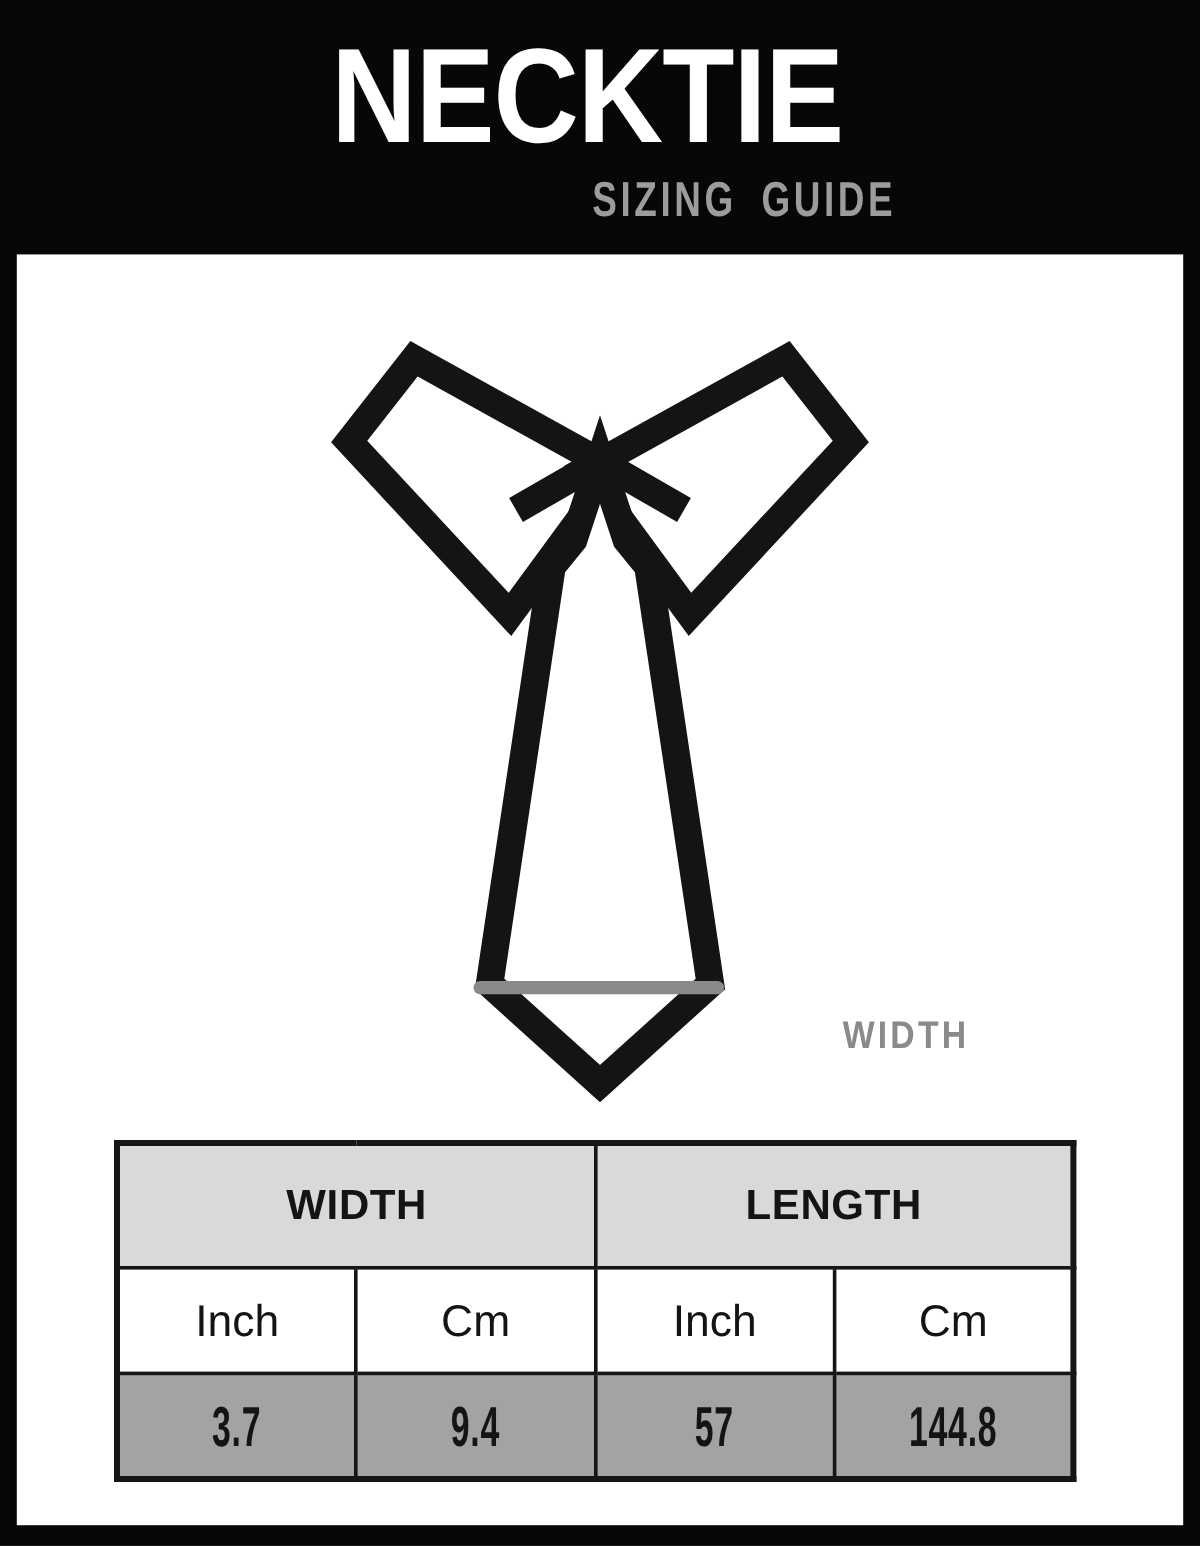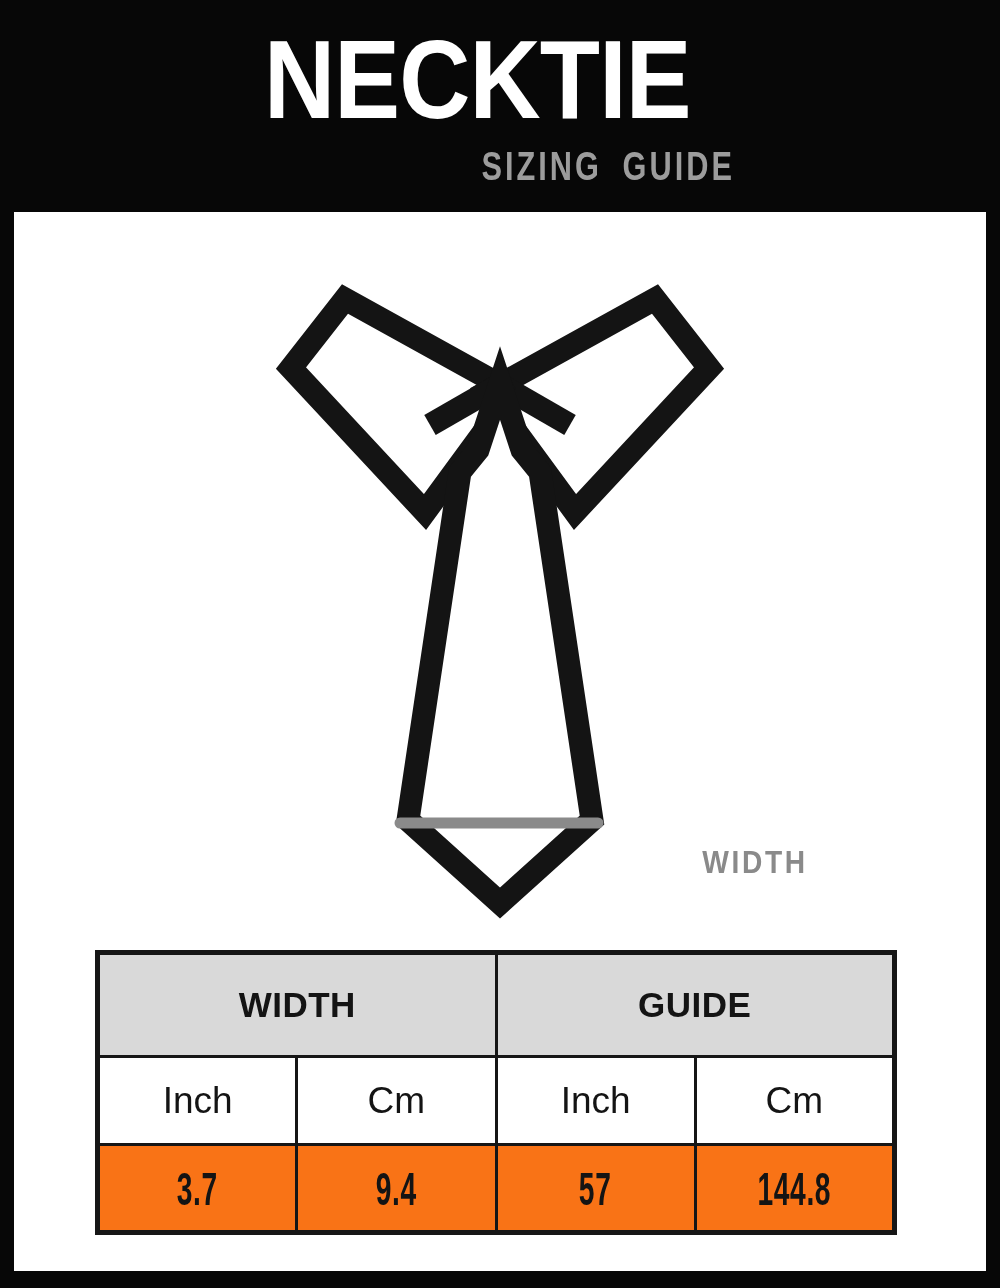--- a/index.html
+++ b/index.html
@@ -2,21 +2,21 @@
 <html><head>
 <meta charset="utf-8">
 <style>
   html,body { margin:0; padding:0; background:#000; }
   .canvas {
     position:relative; width:1000px; height:1288px;
     background:#070707; overflow:hidden;
     font-family:"Liberation Sans", sans-serif;
   }
   
-  .masthead { position:absolute; left:4px; top:0; width:946px; height:240px; }
+  .masthead { position:absolute; left:16px; top:0; width:946px; height:240px; }
   .main-title {
     position:absolute; left:0; top:24px; width:946px;
     text-align:center; color:#ffffff;
     font-size:112px; font-weight:bold; line-height:1;
     letter-spacing:-1px; white-space:nowrap;
   }
   .main-title .squeeze { display:inline-block; transform:scaleX(.88); transform-origin:center; }
   .sub-title {
     position:absolute; right:215px; top:146px;
     color:#9c9c9c; font-size:41px; font-weight:bold; line-height:1;
@@ -41,21 +41,21 @@
     position:absolute; left:81px; top:738px; width:802px;
     border-collapse:collapse; table-layout:fixed;
     border:5px solid #161616; background:#ffffff;
   }
   .size-table td, .size-table th { border:3px solid #161616; text-align:center; vertical-align:middle; padding:0; }
   .size-table tr.group-row  { height:104px; }
   .size-table tr.unit-row   { height:88px;  }
   .size-table tr.value-row  { height:88px;  }
   .size-table th.group-cell { background:#d9d9d9; color:#141414; font-size:35px; font-weight:bold; letter-spacing:.5px; }
   .size-table td.unit-cell  { background:#ffffff; color:#141414; font-size:37px; font-weight:normal; }
-  .size-table td.value-cell { background:#f97316; color:#141414; }
+  .size-table td.value-cell { background:#a3a3a3; color:#141414; }
   .value-cell .num {
     display:inline-block; font-size:47px; font-weight:bold; letter-spacing:1px; line-height:1;
     transform:scaleX(.60); transform-origin:center;
   }
 </style>
 </head>
 <body>
 
 <div class="canvas">
 
@@ -82,21 +82,21 @@
 
         <line x1="400" y1="823" x2="598" y2="823" stroke="#8a8a8a" stroke-width="11" stroke-linecap="round"></line>
       </svg>
       <div class="width-label">WIDTH</div>
     </div>
 
     <table class="size-table">
       <tbody>
         <tr class="group-row">
           <th class="group-cell" colspan="2">WIDTH</th>
-          <th class="group-cell" colspan="2">GUIDE</th>
+          <th class="group-cell" colspan="2">LENGTH</th>
         </tr>
         <tr class="unit-row">
           <td class="unit-cell">Inch</td>
           <td class="unit-cell">Cm</td>
           <td class="unit-cell">Inch</td>
           <td class="unit-cell">Cm</td>
         </tr>
         <tr class="value-row">
           <td class="value-cell">
             <span class="num">3.7</span>

